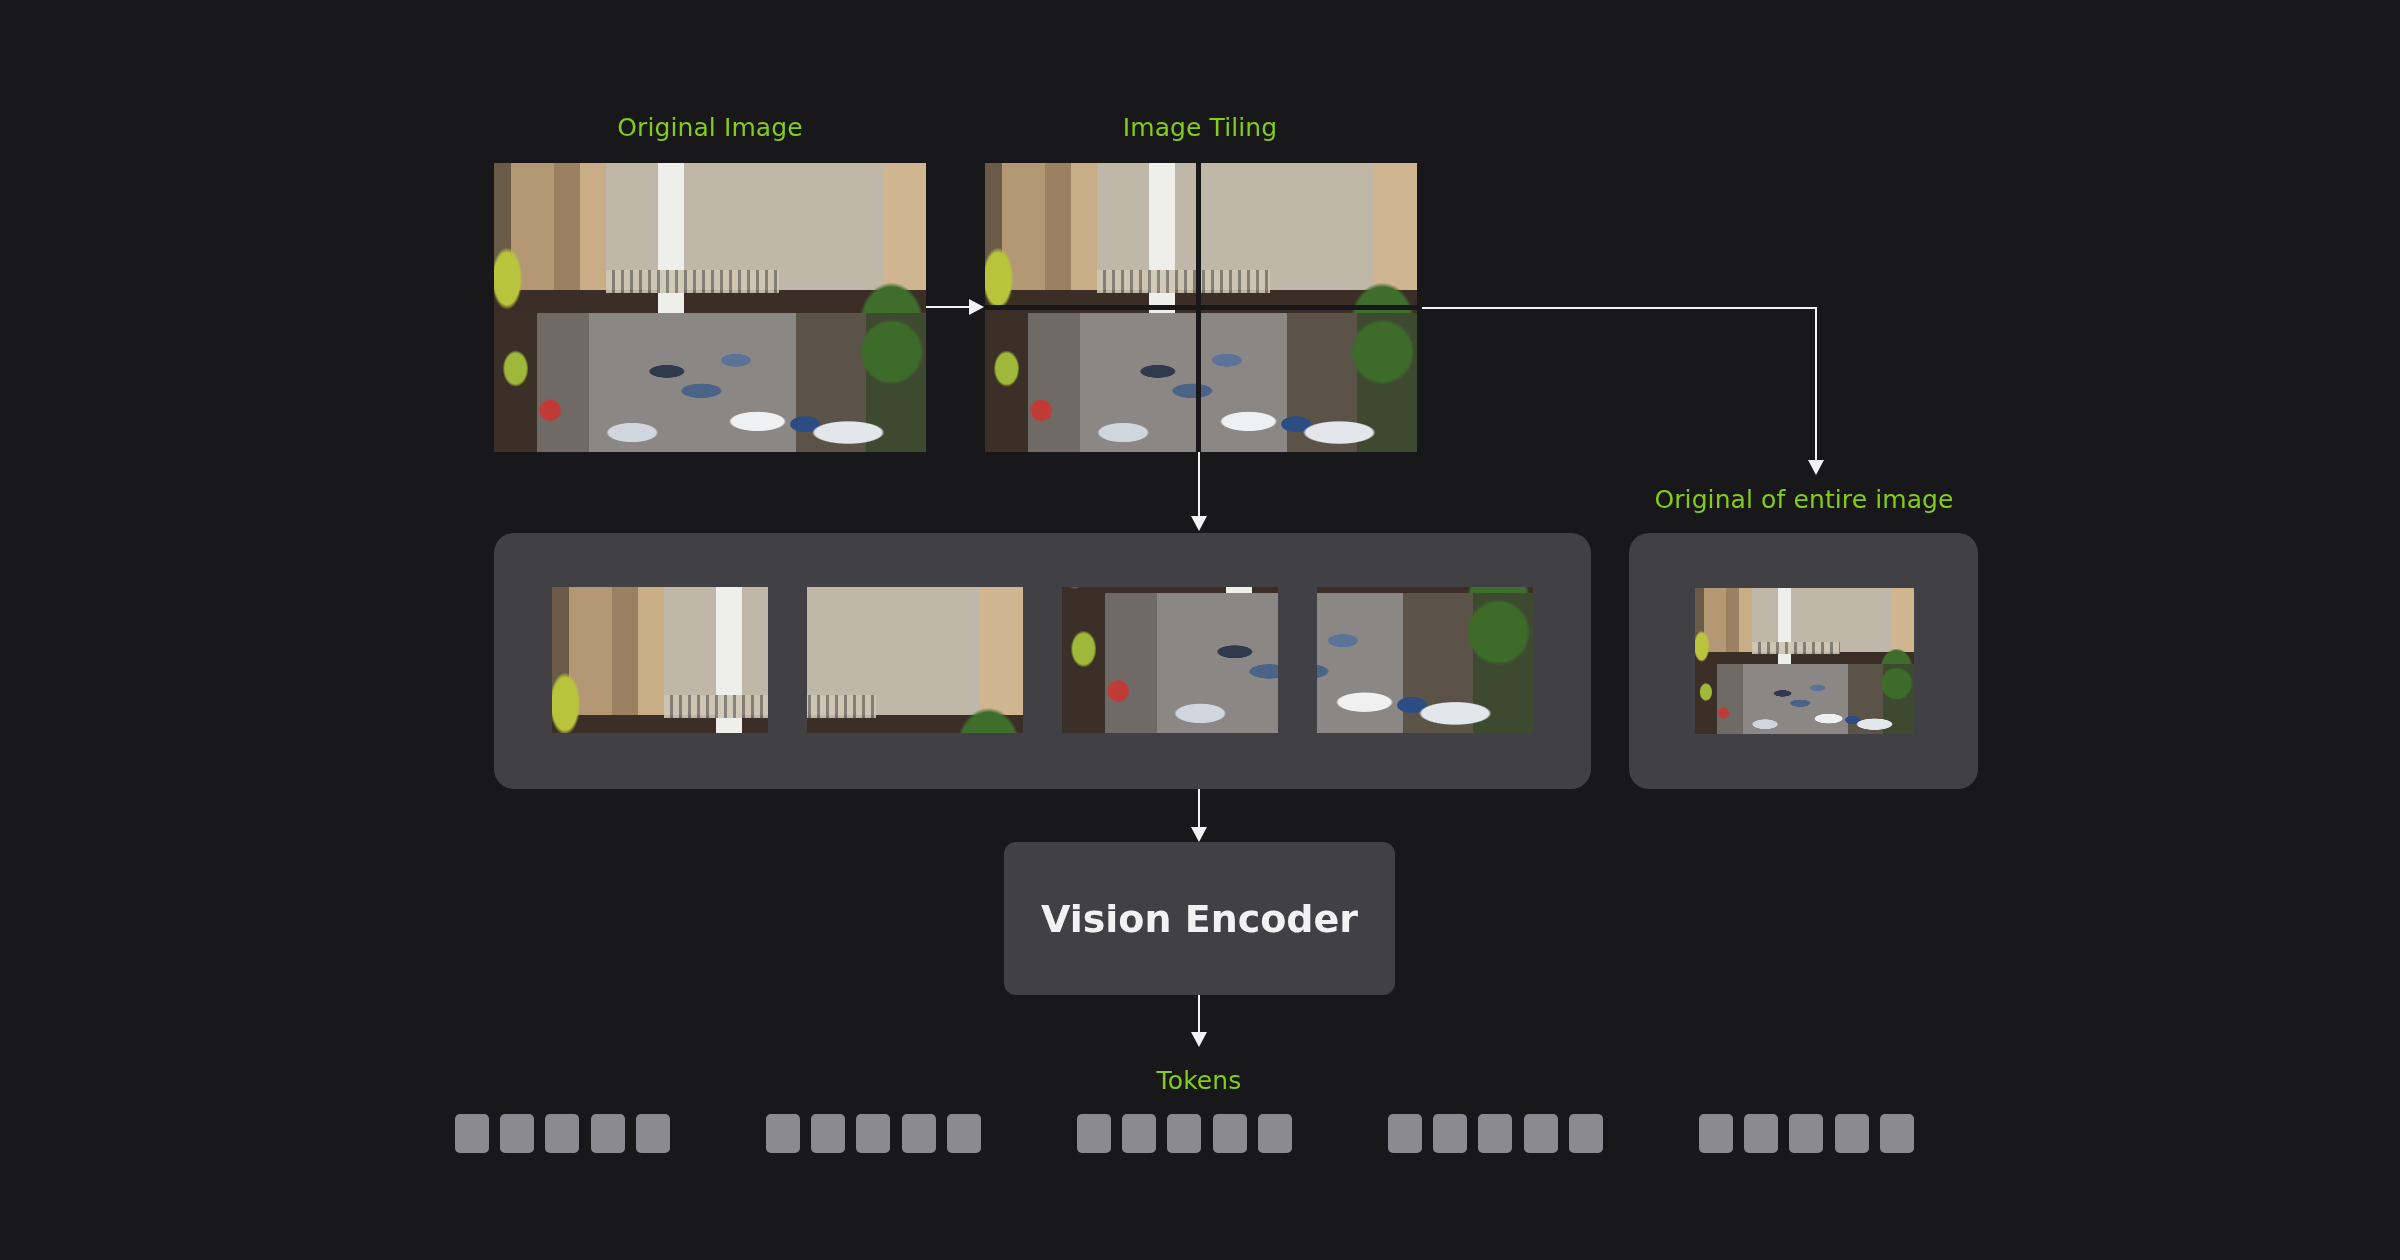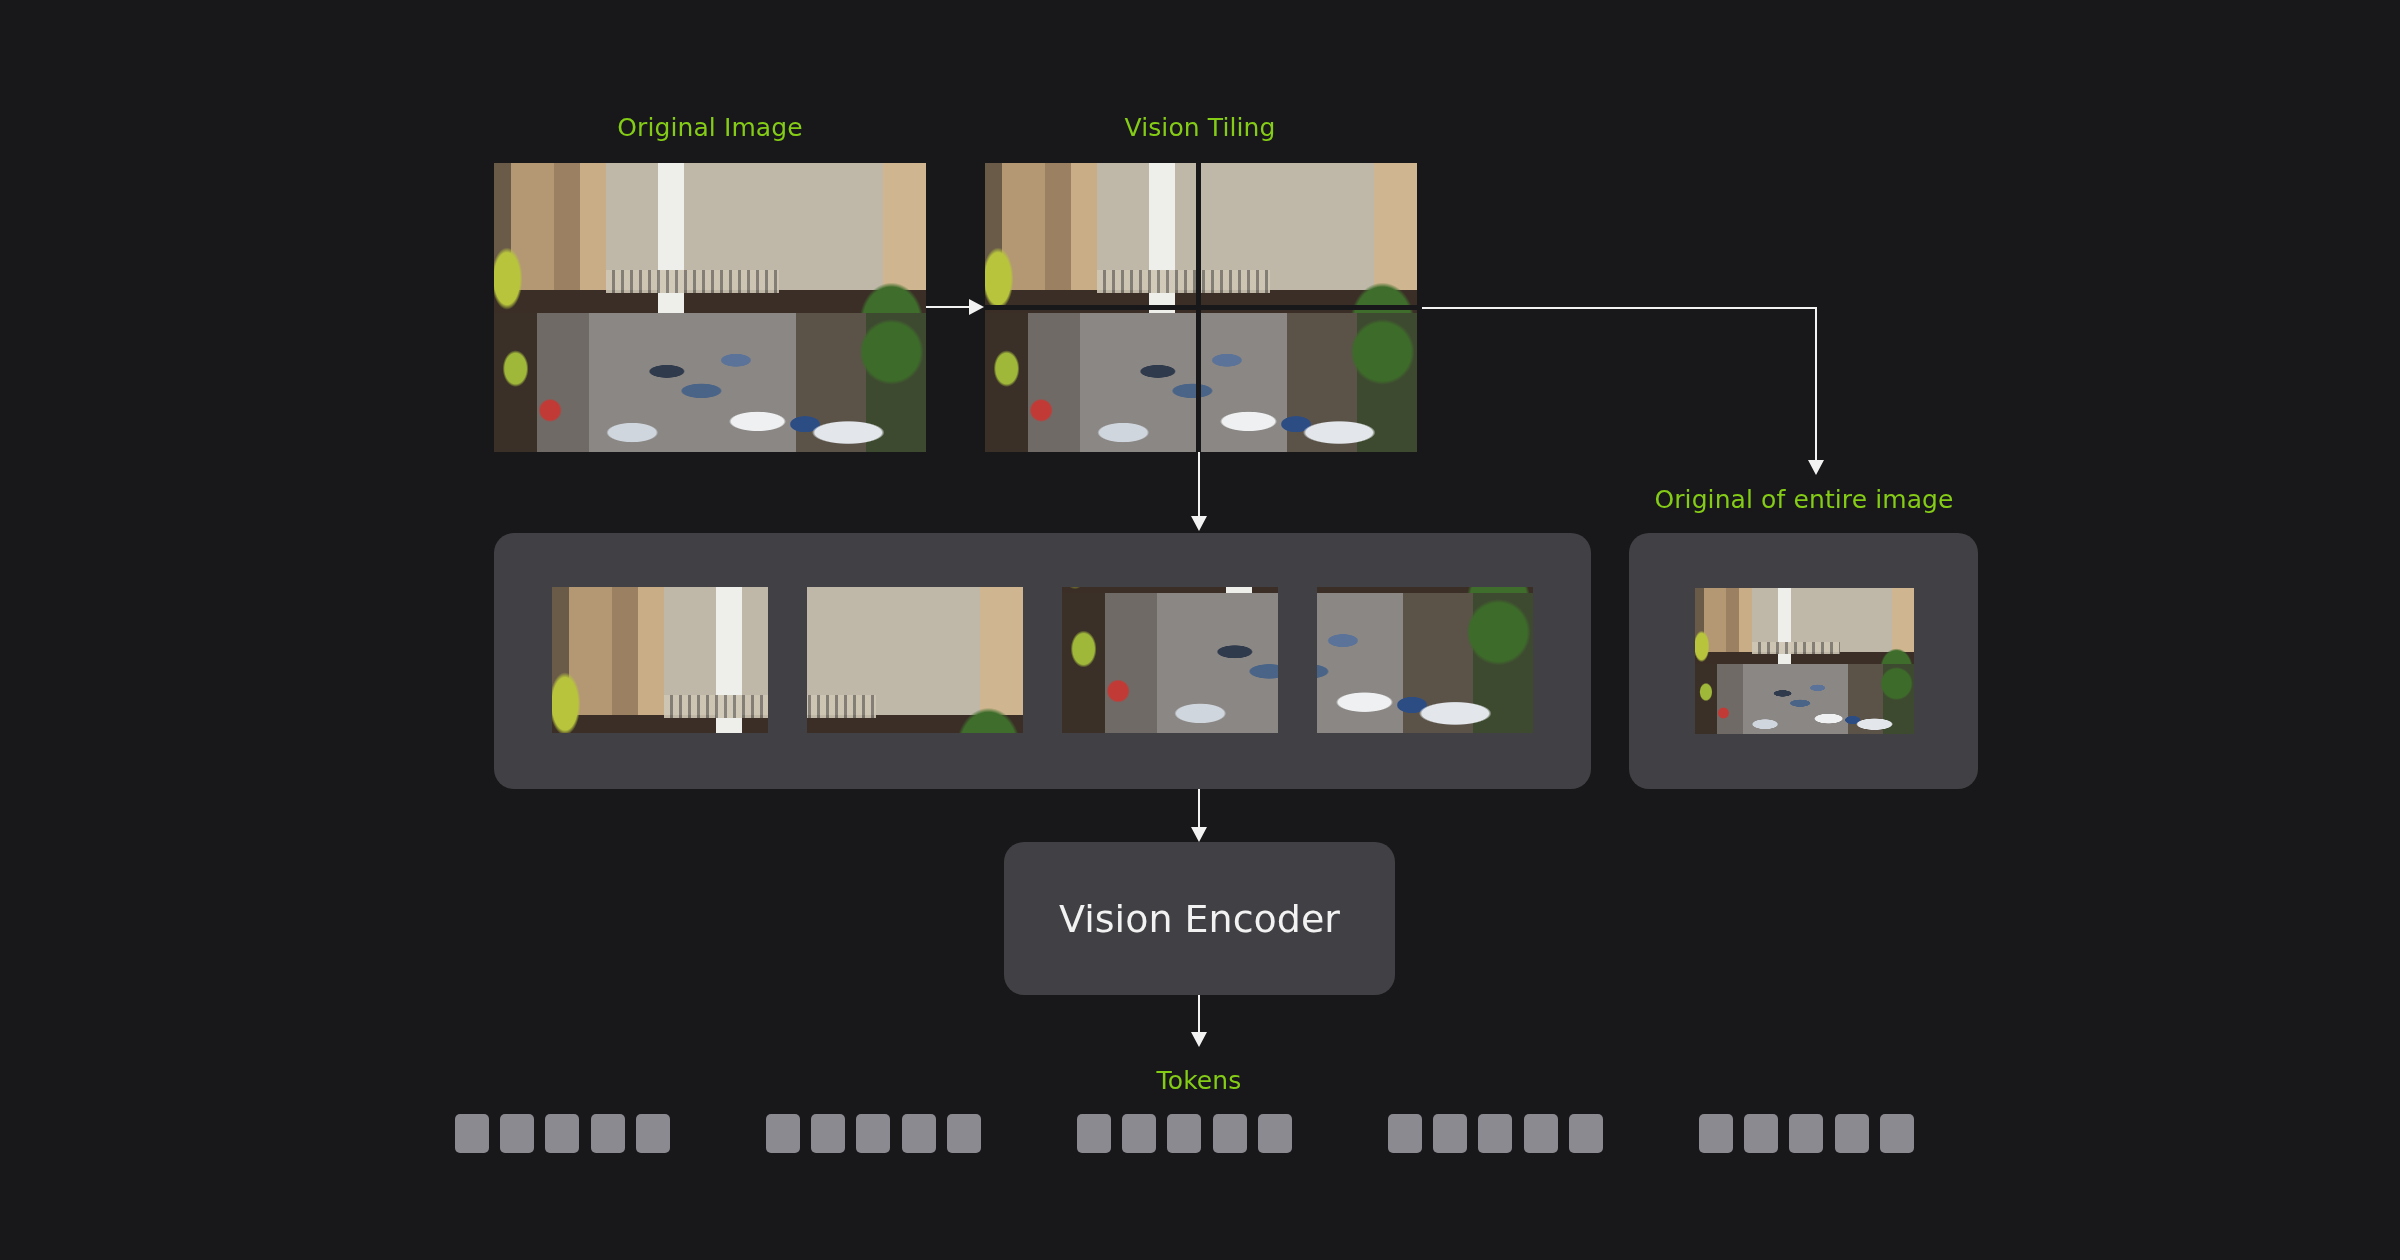--- a/index.html
+++ b/index.html
@@ -10,23 +10,23 @@
     font-family: "DejaVu Sans", "Liberation Sans", sans-serif;
     color: #ececec;
   }
   .label {
     position: absolute; font-size: 25px; color: #84cc16;
     white-space: nowrap; transform: translateX(-50%);
     letter-spacing: 0.1px;
   }
   .panel { position: absolute; background: #414145; border-radius: 20px; }
   .encoder {
-    position: absolute; background: #414145; border-radius: 20px;
+    position: absolute; background: #414145; border-radius: 12px;
     display: flex; align-items: center; justify-content: center;
-    font-size: 38px; font-weight: normal; color: #f2f2f2;
+    font-size: 38px; font-weight: bold; color: #f2f2f2;
   }
   .token {
     position: absolute; width: 34px; height: 39px;
     background: #8b8a90; border-radius: 5px;
   }
   
   .photo {
     position: absolute; overflow: hidden;
     background:
       
@@ -86,21 +86,21 @@
   .arrow-right {
     position: absolute; width: 0; height: 0;
     border-top: 8px solid transparent; border-bottom: 8px solid transparent;
     border-left: 15px solid #f2f2f2;
   }
 </style>
 </head>
 <body>
 
 <div class="label" style="left:710px; top:113px;">Original Image</div>
-<div class="label" style="left:1200px; top:113px;">Vision Tiling</div>
+<div class="label" style="left:1200px; top:113px;">Image Tiling</div>
 
 <div class="photo" style="left:494px; top:163px; width:432px; height:289px;"></div>
 
 <div class="line" style="left:926px; top:306px; width:46px; height:2px;"></div>
 <div class="arrow-right" style="left:969px; top:299px;"></div>
 
 <div class="photo" style="left:985px; top:163px; width:432px; height:289px;"></div>
 <div class="divider-v" style="left:1196px; top:163px; width:5px; height:289px;"></div>
 <div class="divider-h" style="left:985px; top:305px; width:432px; height:5px;"></div>
 

